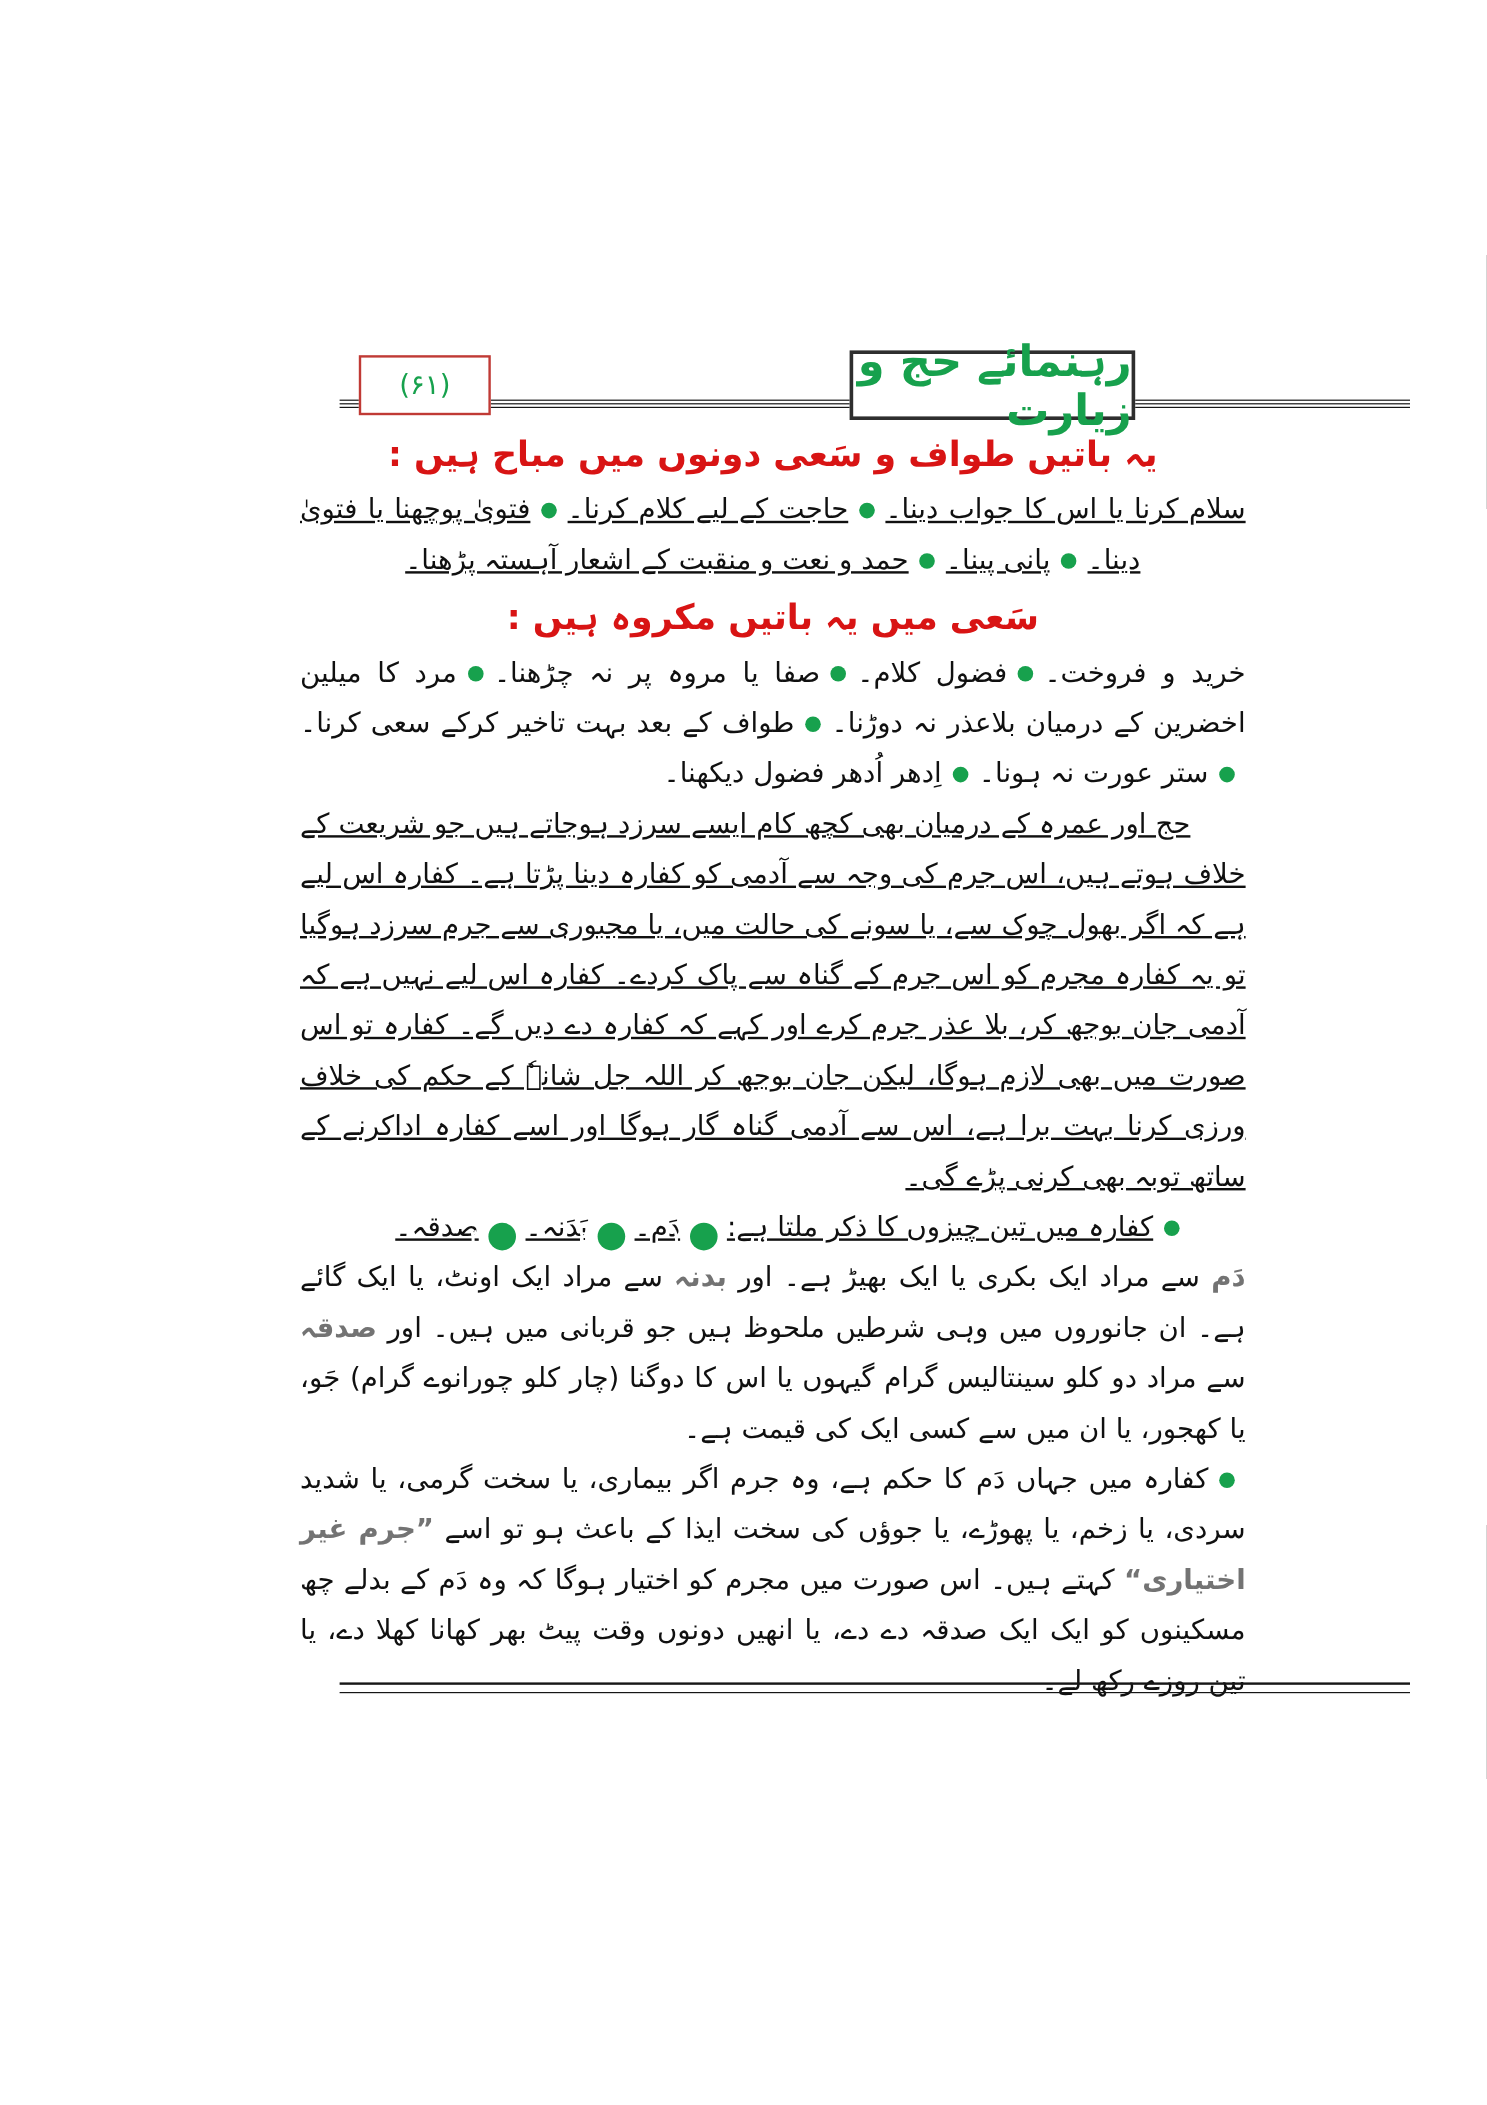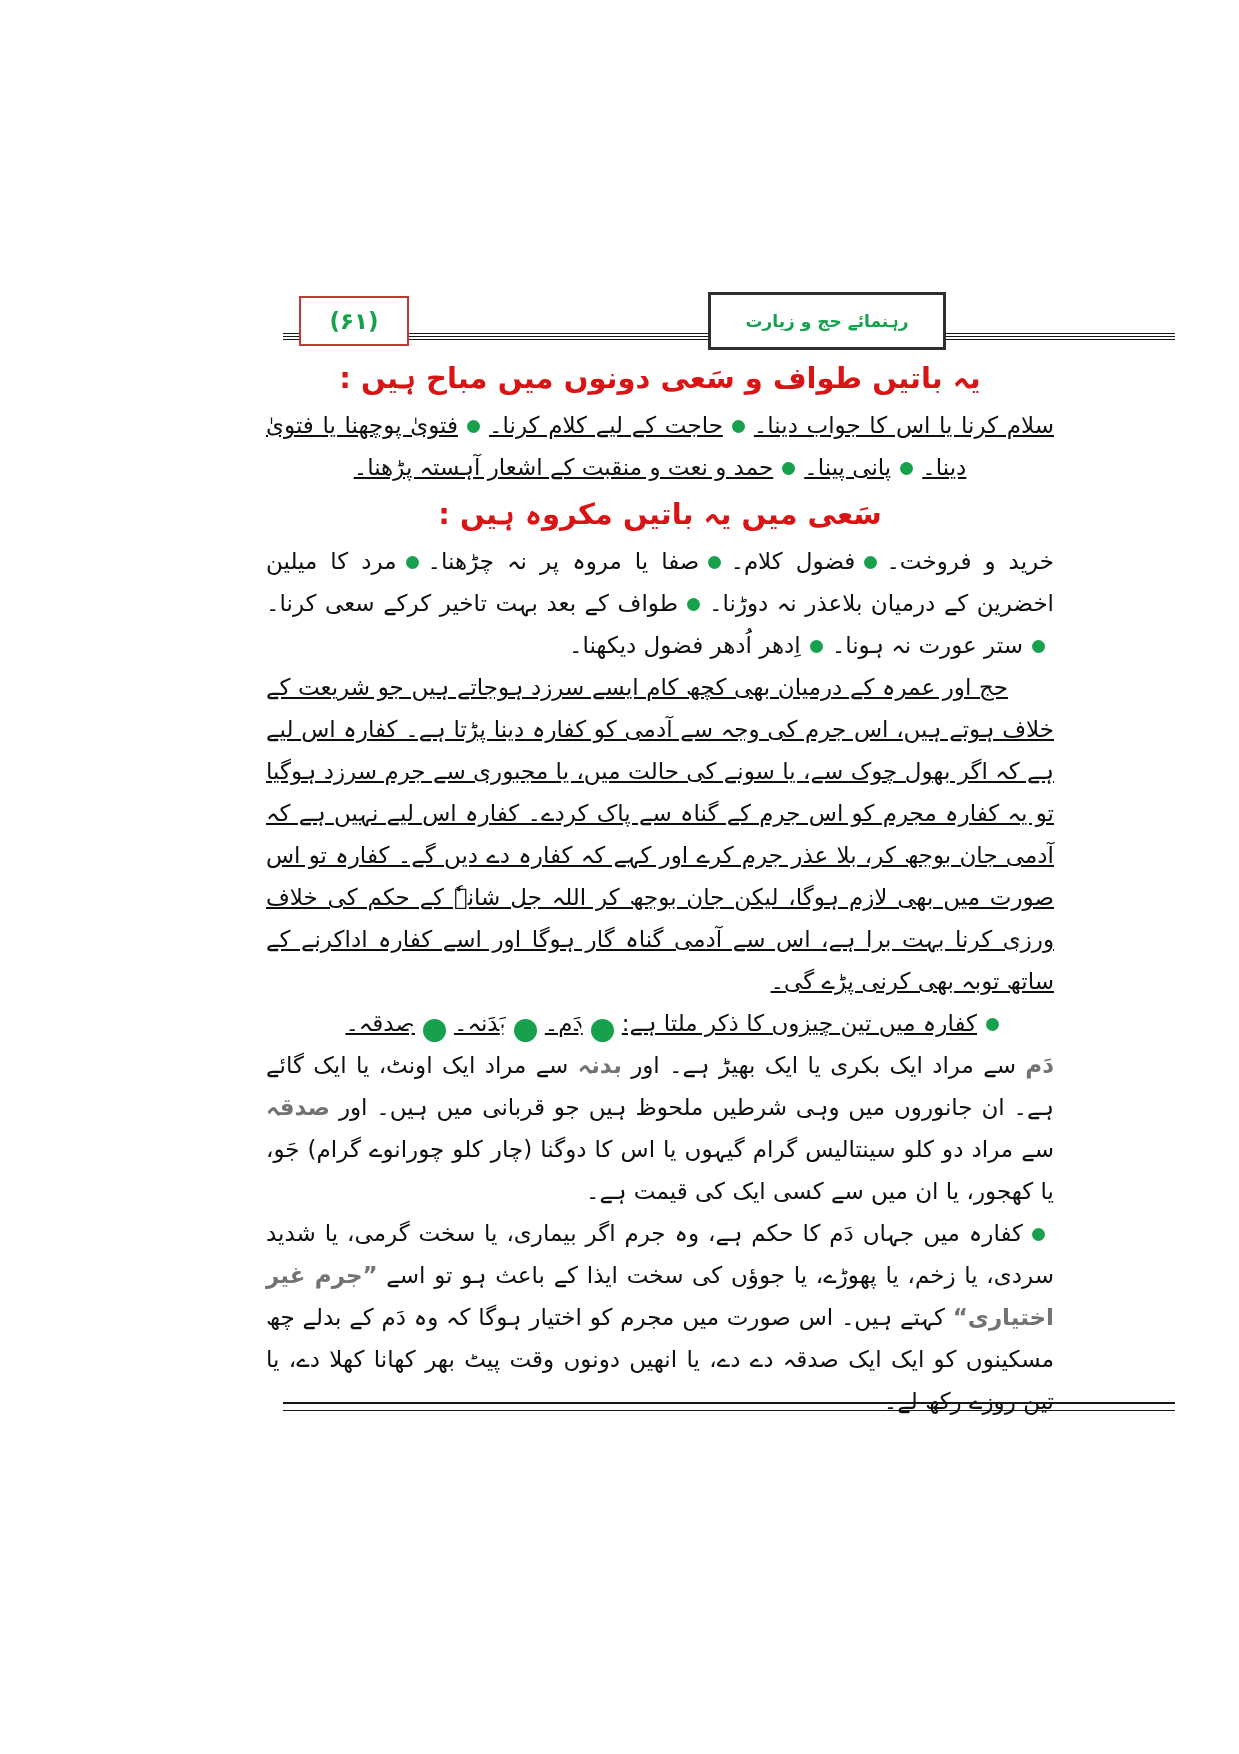--- a/index.html
+++ b/index.html
@@ -12,31 +12,31 @@
     direction:rtl;
     overflow:hidden;
   }
   
   .triple-rule{position:absolute;top:333px;left:283px;width:892px;height:11px;}
   .triple-rule i{display:block;height:0;border-top:1.5px solid #161616;margin-bottom:2px;}
   .pagenum-box{
     position:absolute;top:296px;left:299px;width:106px;height:46px;
     border:2px solid #c03a35;background:#fff;z-index:2;
     display:flex;align-items:center;justify-content:center;
-    font-size:23px;font-weight:bold;color:#17a14d;
+    font-size:23px;font-weight:normal;color:#17a14d;
   }
   .title-box{
     position:absolute;top:292px;left:708px;width:232px;height:52px;
     border:3px solid #2e2e2e;background:#fff;z-index:2;
     display:flex;align-items:center;justify-content:center;
-    font-size:17px;font-weight:bold;color:#17a14d;
+    font-size:36px;font-weight:bold;color:#17a14d;
   }
   
   .content{
-    position:absolute;top:352px;left:266px;width:788px;
+    position:absolute;top:352px;left:250px;width:788px;
     direction:rtl;text-align:justify;color:#101010;
   }
   .heading{
     color:#d81414;font-size:29px;font-weight:bold;
     text-align:center;line-height:44px;margin:4px 0 4px;
   }
   .para{font-size:23px;line-height:42px;text-align:justify;margin:0;}
   .para.indent{text-indent:46px;text-decoration:underline;}
   .para.center-last{text-align-last:center;text-decoration:underline;}
   .dot{

